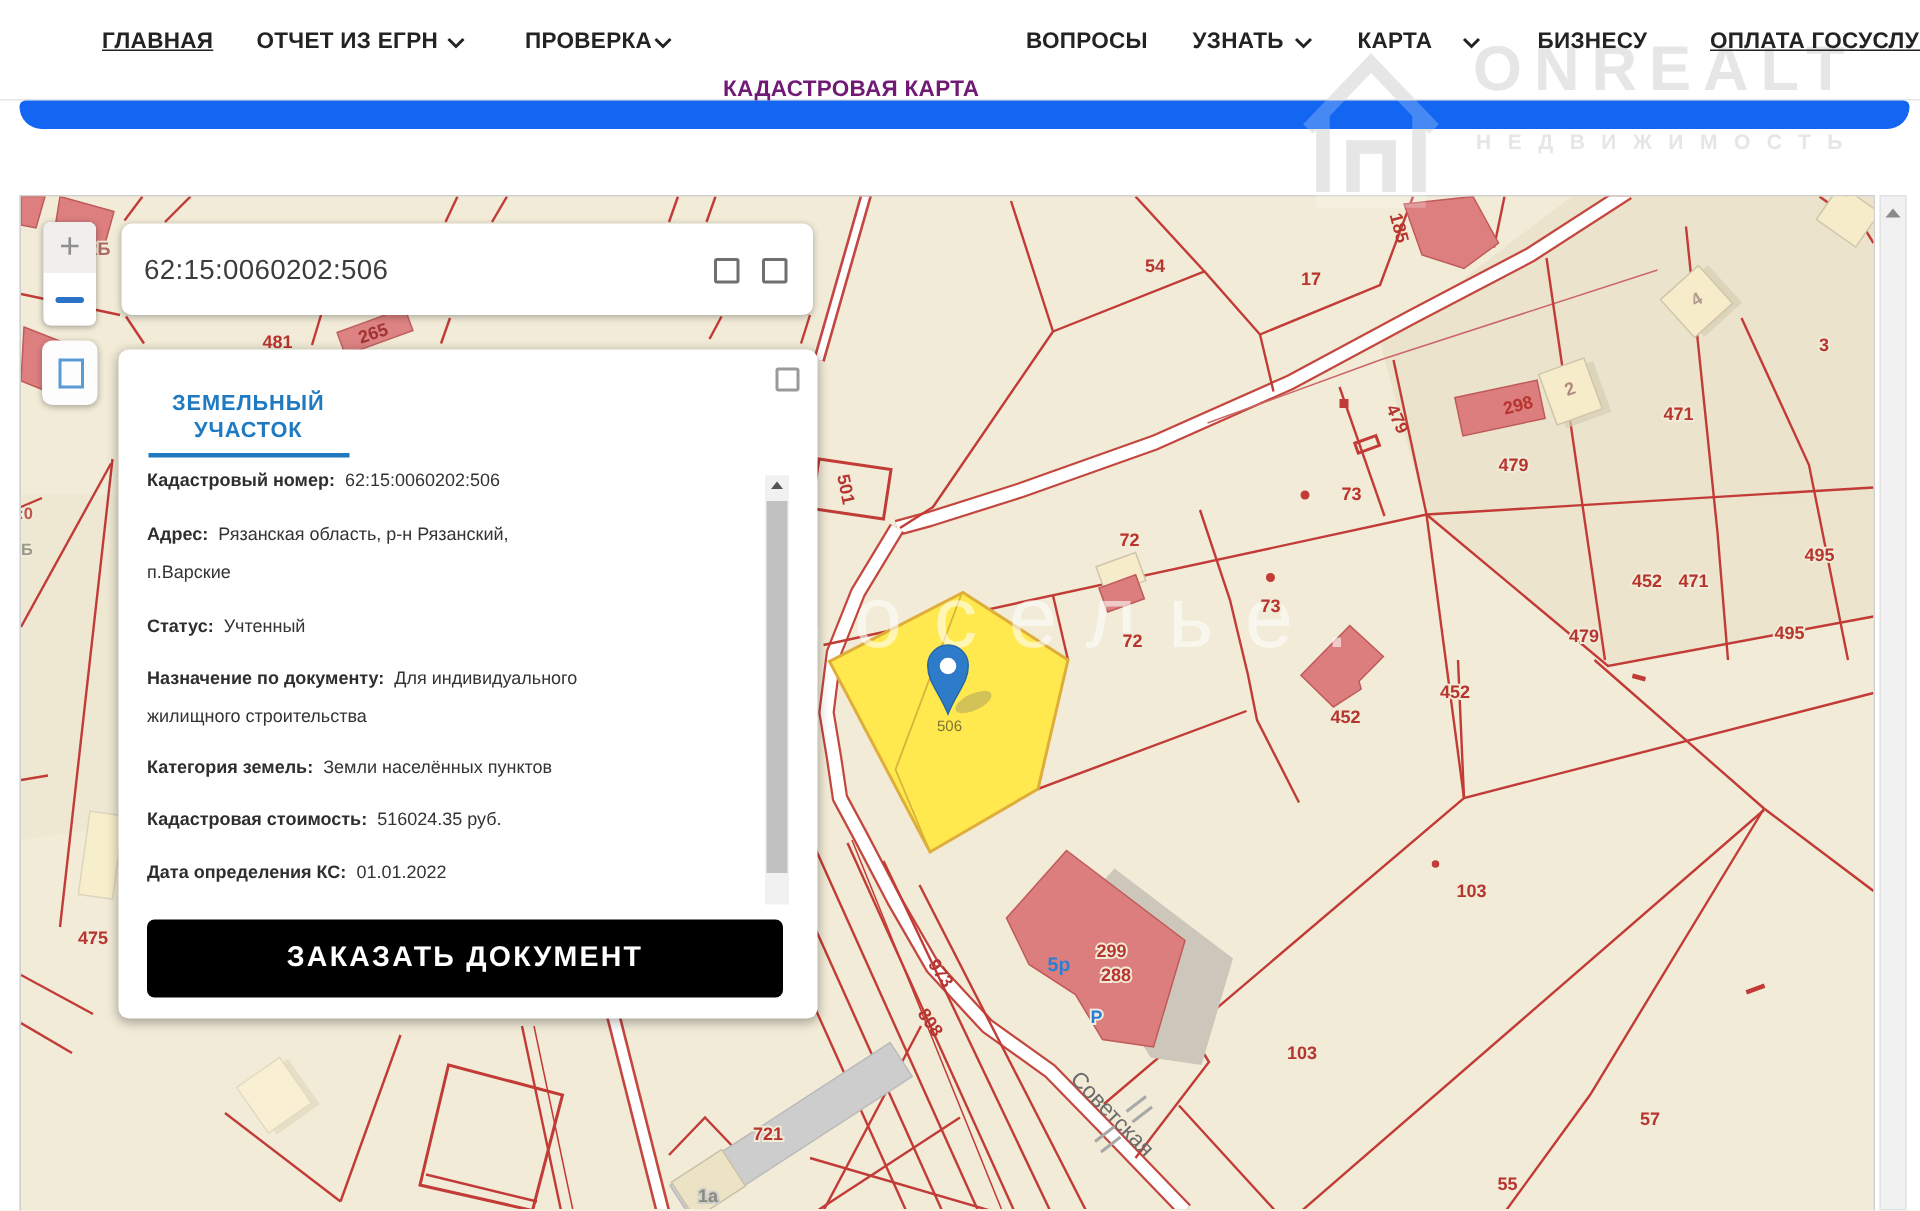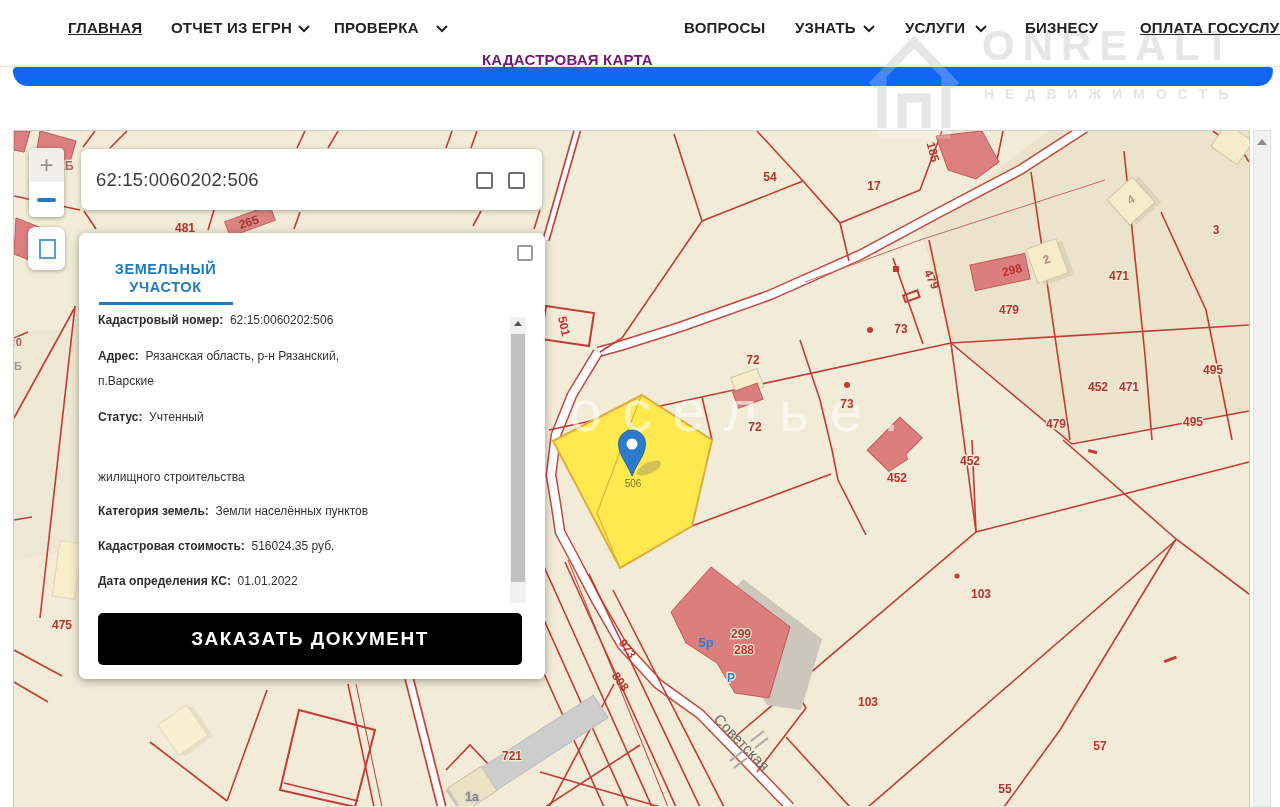--- a/index.html
+++ b/index.html
@@ -56,31 +56,31 @@
             color:#fff;font-size:19px;font-weight:700;letter-spacing:1.5px;text-align:center;line-height:52px;}
 </style>
 </head>
 <body>
 
   <div class="nav-item" style="left:68px;text-decoration:underline;">ГЛАВНАЯ</div>
   <div class="nav-item" style="left:171px;">ОТЧЕТ ИЗ ЕГРН</div>
   <svg class="chev" style="left:298px;" viewBox="0 0 12 8">
     <path d="M1,1 L6,6 L11,1" fill="none" stroke="#232323" stroke-width="2"></path>
   </svg>
-  <div class="nav-item" style="left:334px;text-align:right;">ПРОВЕРКА</div>
+  <div class="nav-item" style="left:350px;text-align:right;">ПРОВЕРКА</div>
   <svg class="chev" style="left:436px;" viewBox="0 0 12 8">
     <path d="M1,1 L6,6 L11,1" fill="none" stroke="#232323" stroke-width="2"></path>
   </svg>
   <div class="nav-item nav-blue" style="left:482px;">КАДАСТРОВАЯ КАРТА</div>
   <div class="nav-item" style="left:684px;">ВОПРОСЫ</div>
   <div class="nav-item" style="left:795px;">УЗНАТЬ</div>
   <svg class="chev" style="left:863px;" viewBox="0 0 12 8">
     <path d="M1,1 L6,6 L11,1" fill="none" stroke="#232323" stroke-width="2"></path>
   </svg>
-  <div class="nav-item" style="left:905px;">УСЛУГИ</div>
+  <div class="nav-item" style="left:905px;">КАРТА</div>
   <svg class="chev" style="left:975px;" viewBox="0 0 12 8">
     <path d="M1,1 L6,6 L11,1" fill="none" stroke="#232323" stroke-width="2"></path>
   </svg>
   <div class="nav-item" style="left:1025px;">БИЗНЕСУ</div>
   <div class="nav-item" style="left:1140px;text-decoration:underline;">ОПЛАТА ГОСУСЛУГ</div>
 
   <div id="hr1"></div>
   <div id="bluebar"></div>
 
   <div id="wmclip">
@@ -336,20 +336,21 @@
   </div>
 
   <div id="panel">
     <div class="chk"></div>
     <div id="tab">ЗЕМЕЛЬНЫЙ<br>УЧАСТОК</div>
     <div id="tabline"></div>
     <div class="row" style="top:80px;"><b>Кадастровый номер:</b>&nbsp; 62:15:0060202:506</div>
     <div class="row" style="top:116px;"><b>Адрес:</b>&nbsp; Рязанская область, р-н Рязанский,</div>
     <div class="row" style="top:141px;">п.Варские</div>
     <div class="row" style="top:177px;"><b>Статус:</b>&nbsp; Учтенный</div>
+    <div class="row" style="top:212px;"><b>Назначение по документу:</b>&nbsp; Для индивидуального</div>
     <div class="row" style="top:237px;">жилищного строительства</div>
     <div class="row" style="top:271px;"><b>Категория земель:</b>&nbsp; Земли населённых пунктов</div>
     <div class="row" style="top:306px;"><b>Кадастровая стоимость:</b>&nbsp; 516024.35 руб.</div>
     <div class="row" style="top:341px;"><b>Дата определения КС:</b>&nbsp; 01.01.2022</div>
     <div id="pscroll">
       <div class="up"><svg width="16" height="15">
           <path d="M4,9 L8,4 L12,9 Z" fill="#555"></path>
         </svg></div>
       <div class="thumb"></div>
     </div>

